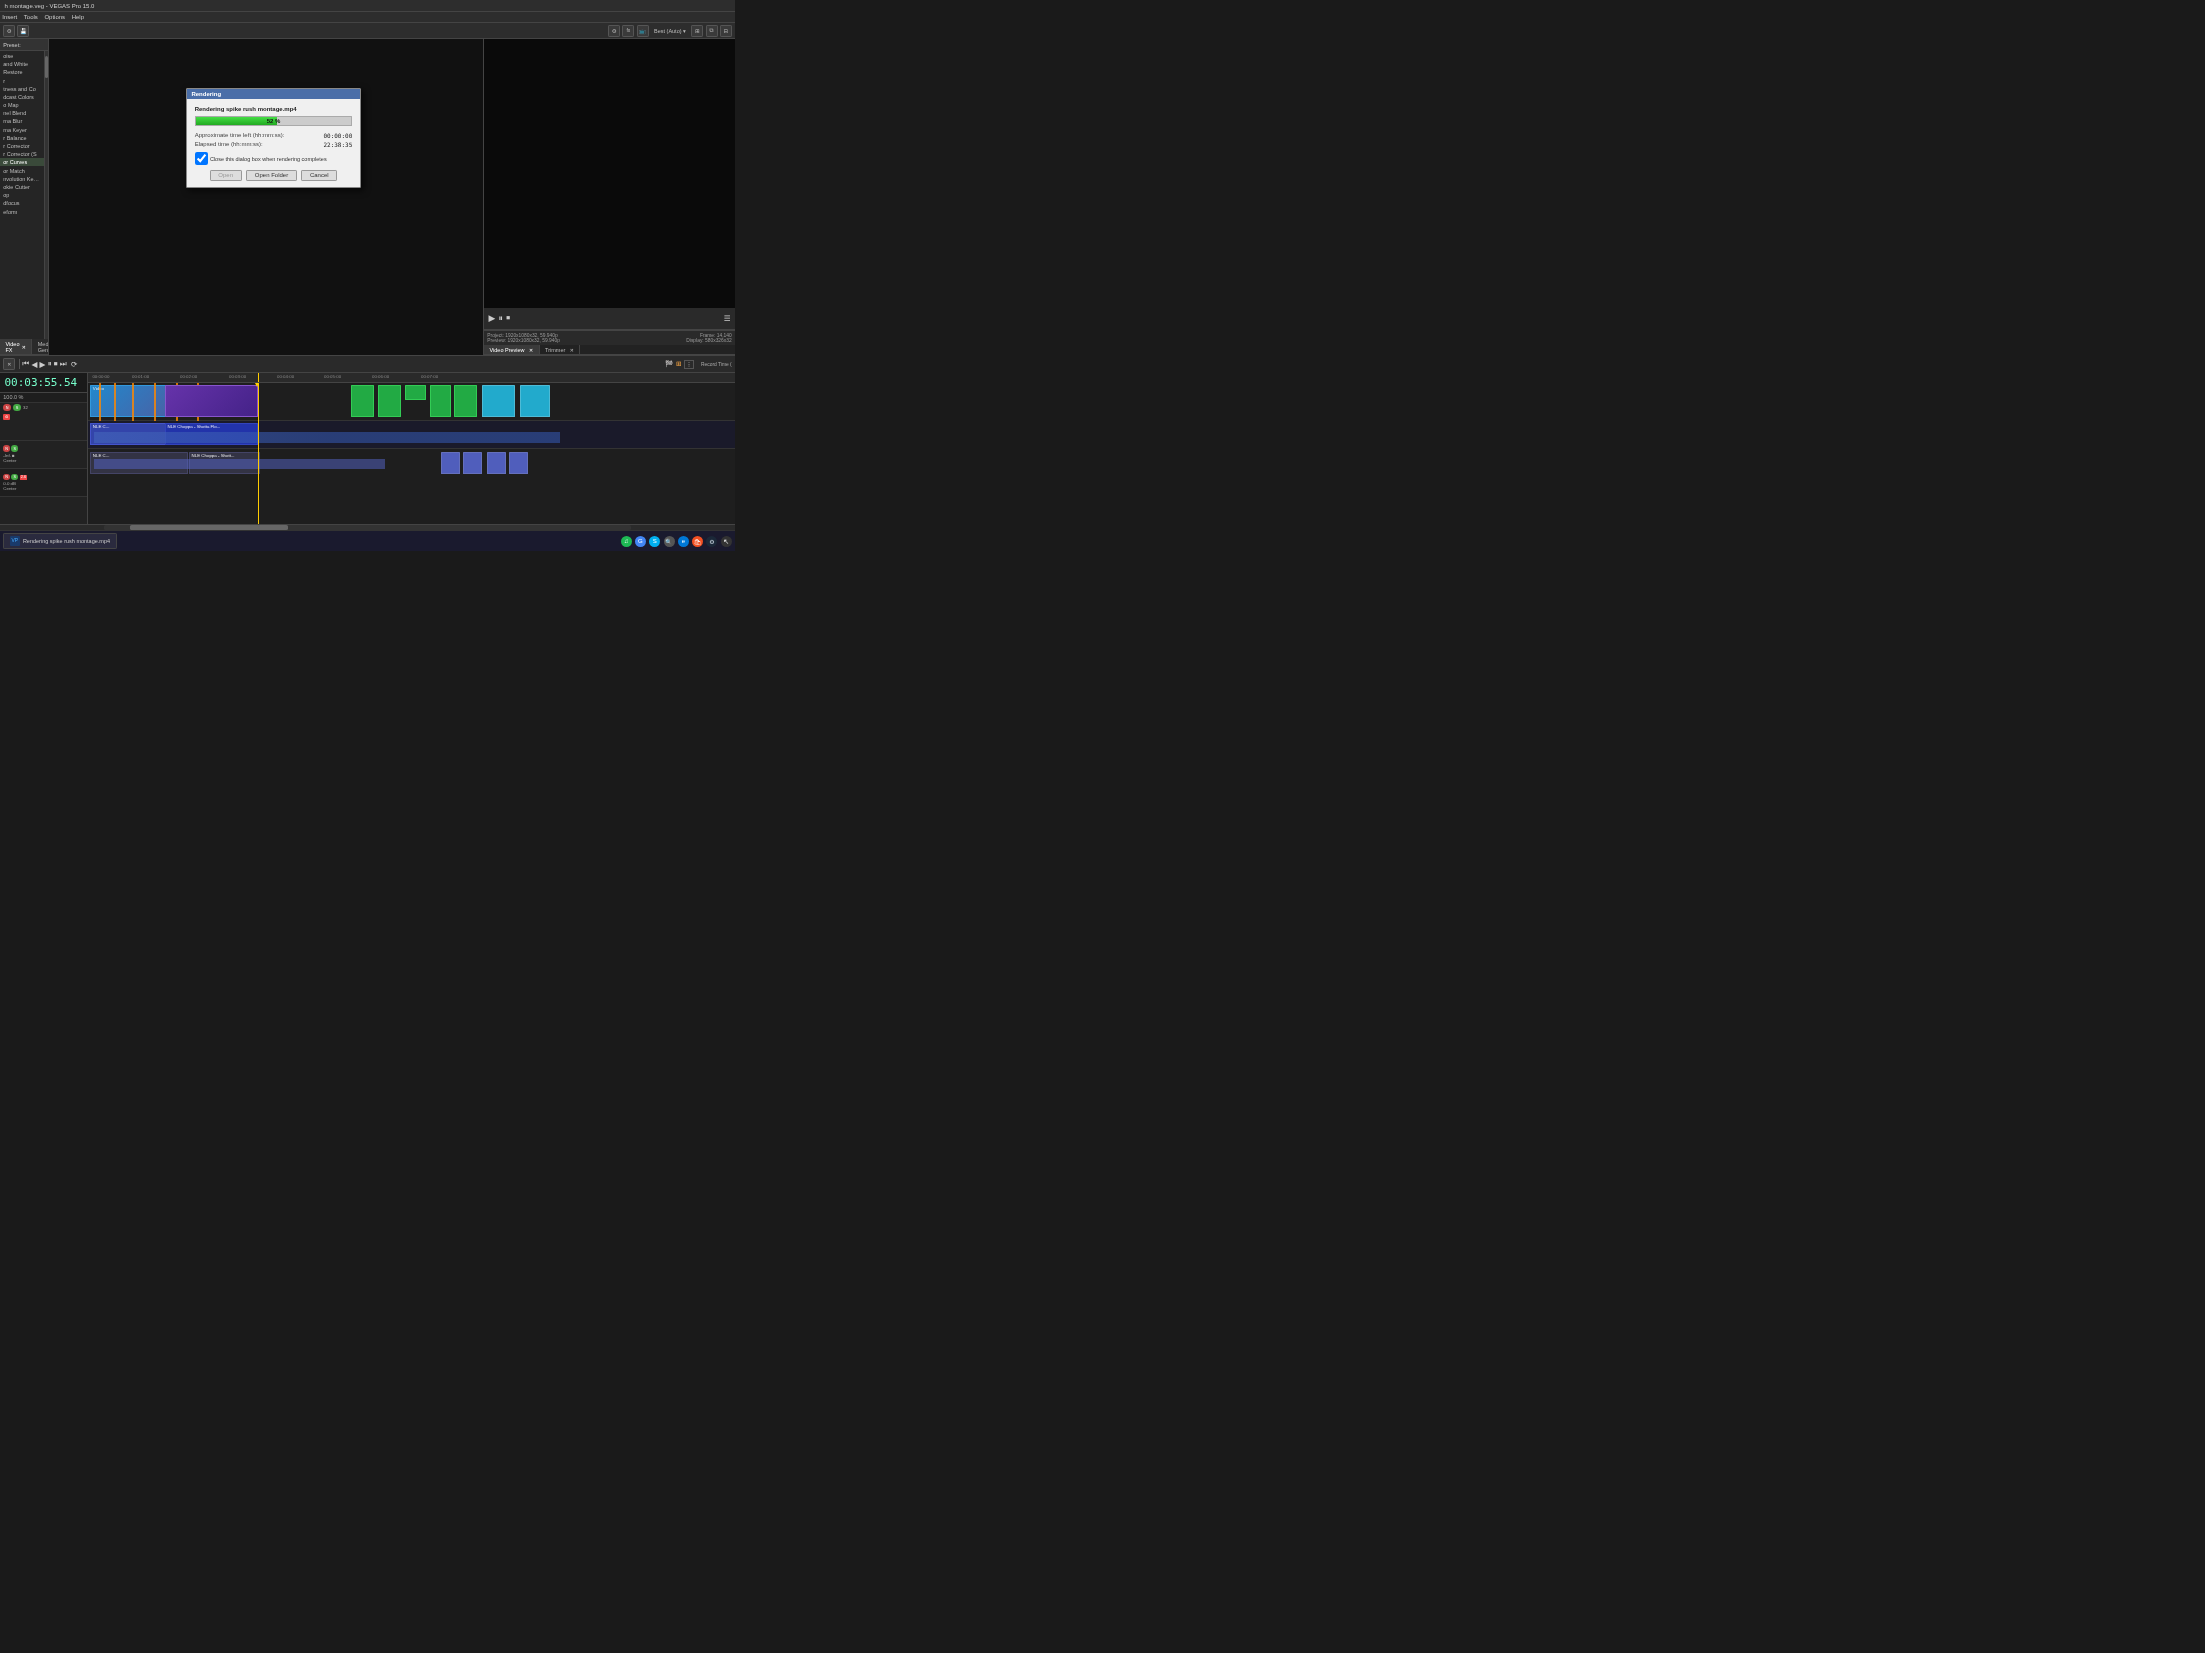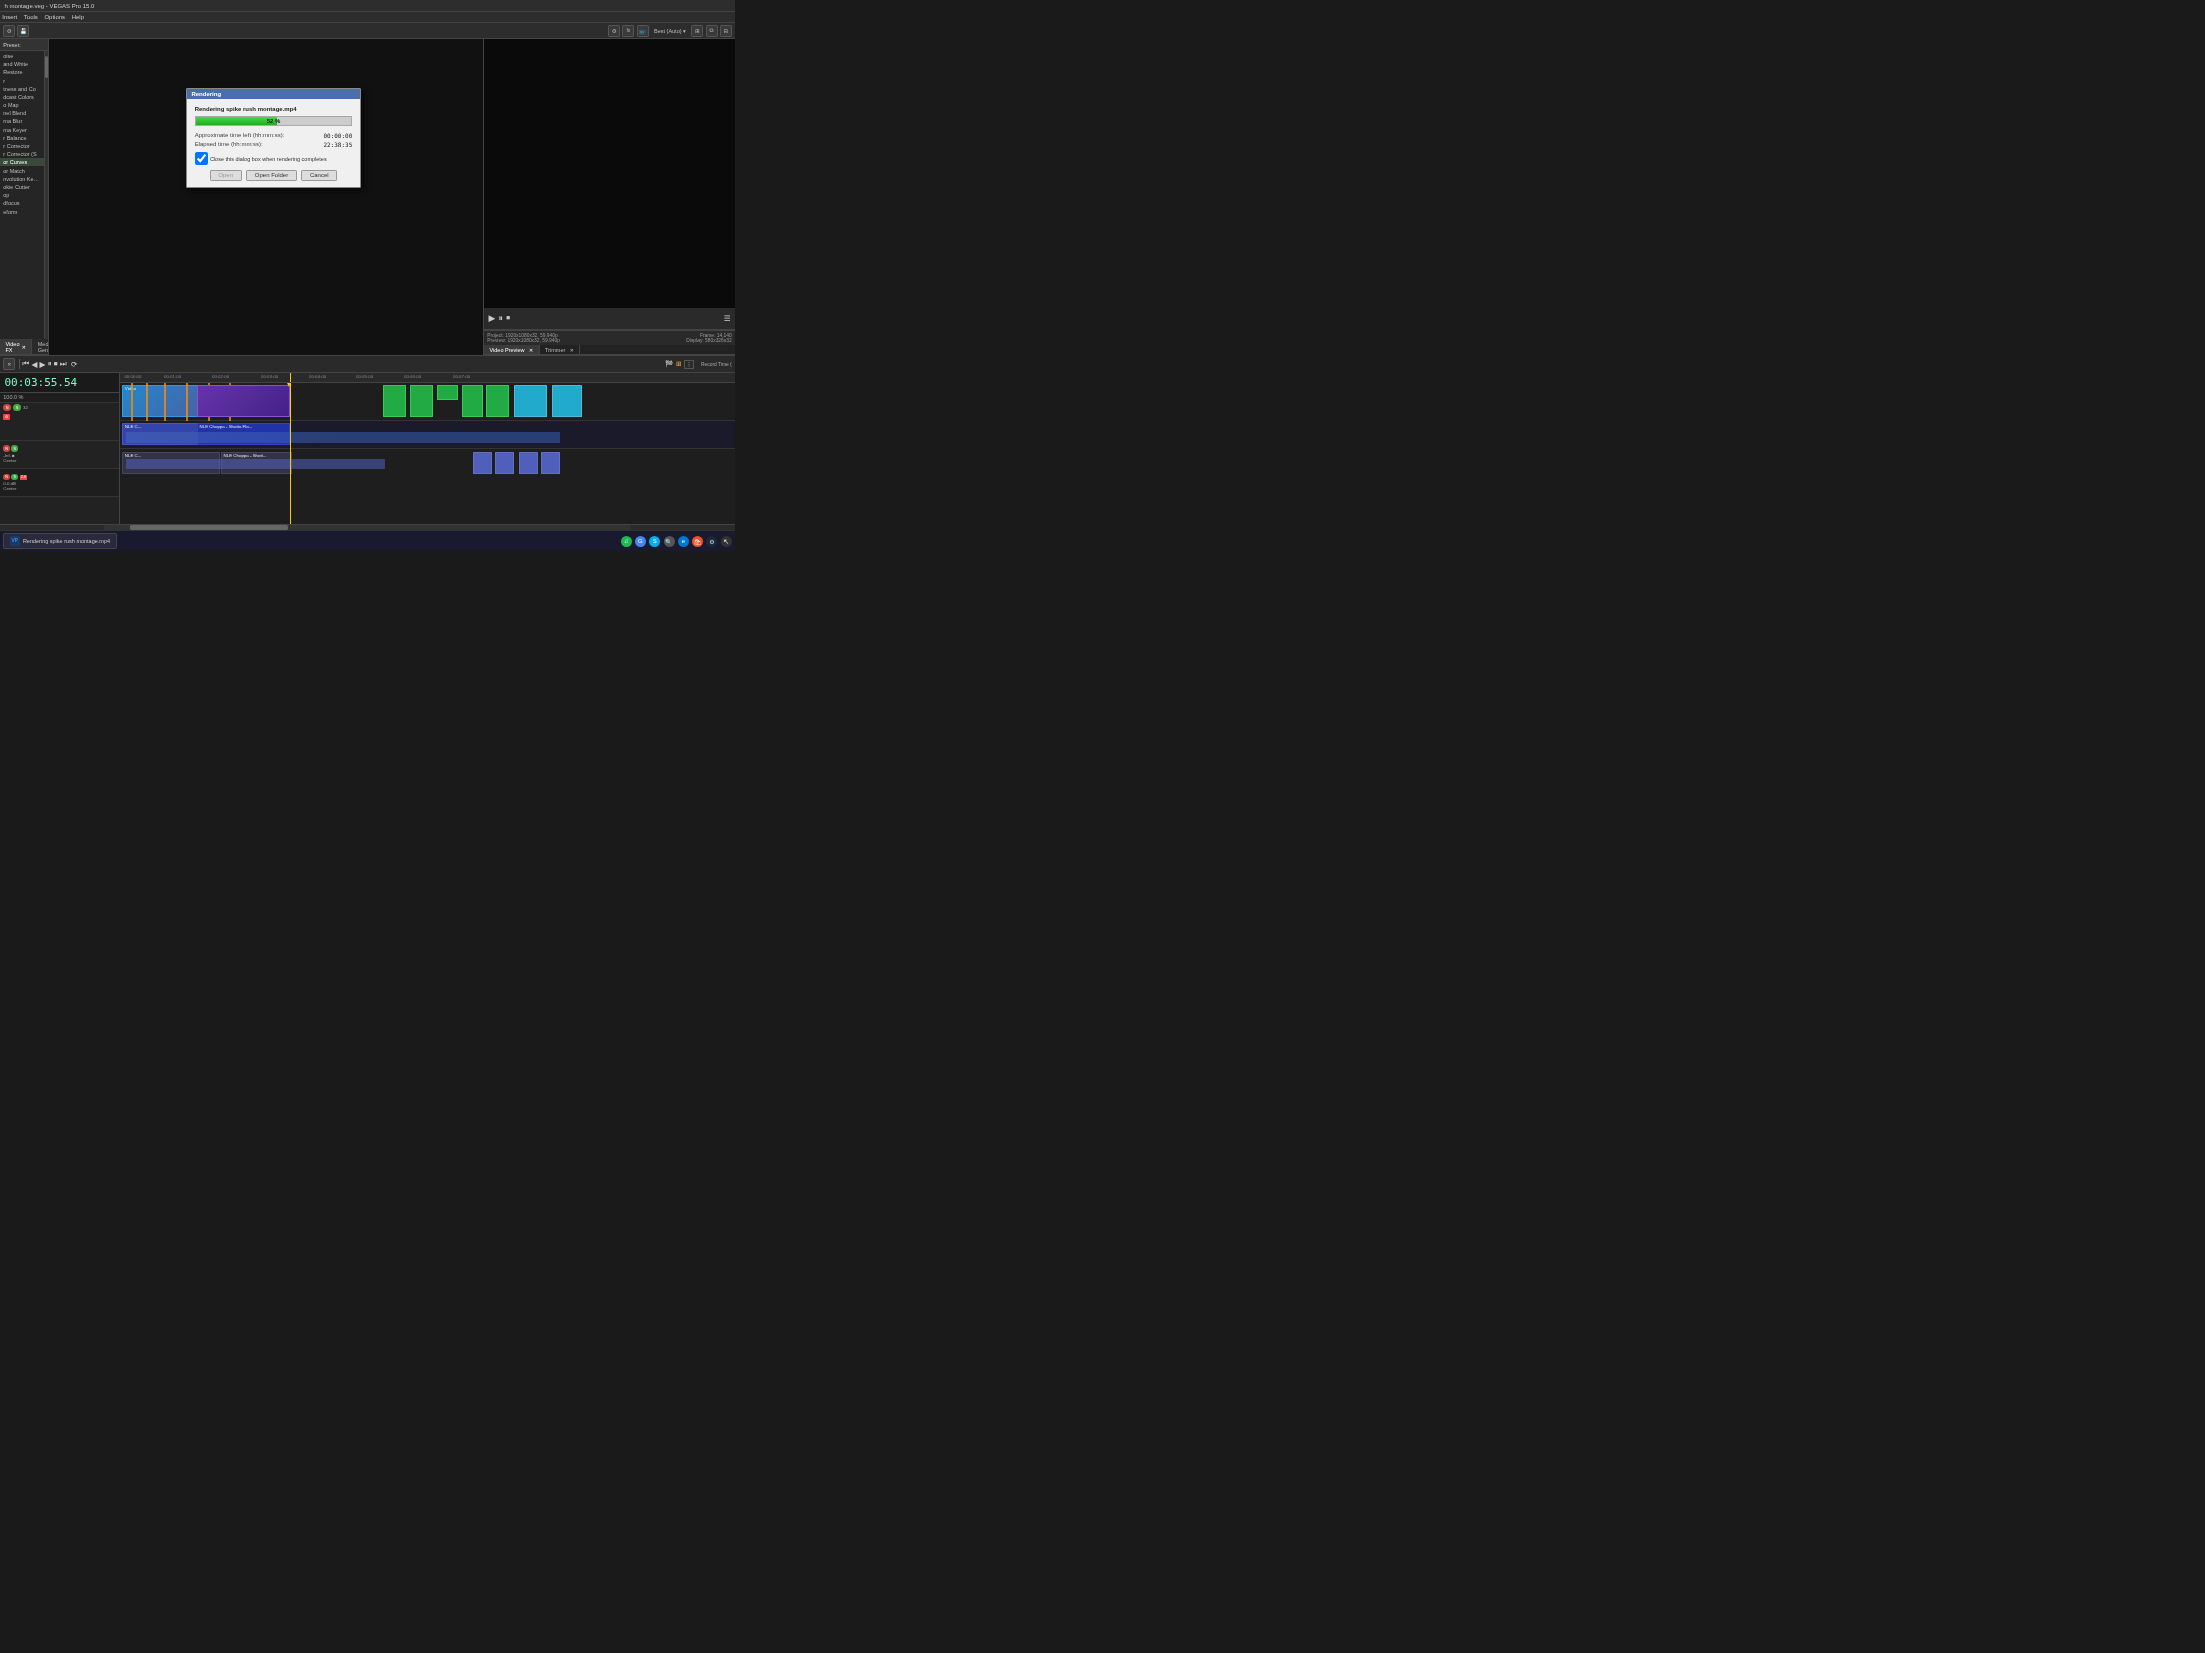--- a/index.html
+++ b/index.html
@@ -137,21 +137,21 @@
       gap: 2.2px;
       border-bottom: 0.5px solid #444;
       flex-shrink: 0;
     }
     .timeline-body {
       display: flex;
       flex: 1;
       overflow: hidden;
     }
     .timeline-left {
-      width: 120px;
+      width: 88px;
       background: #222;
       border-right: 0.5px solid #444;
       display: flex;
       flex-direction: column;
       flex-shrink: 0;
     }
     .timecode-display {
       font-size: 11px;
       color: #7fc;
       font-family: monospace;

